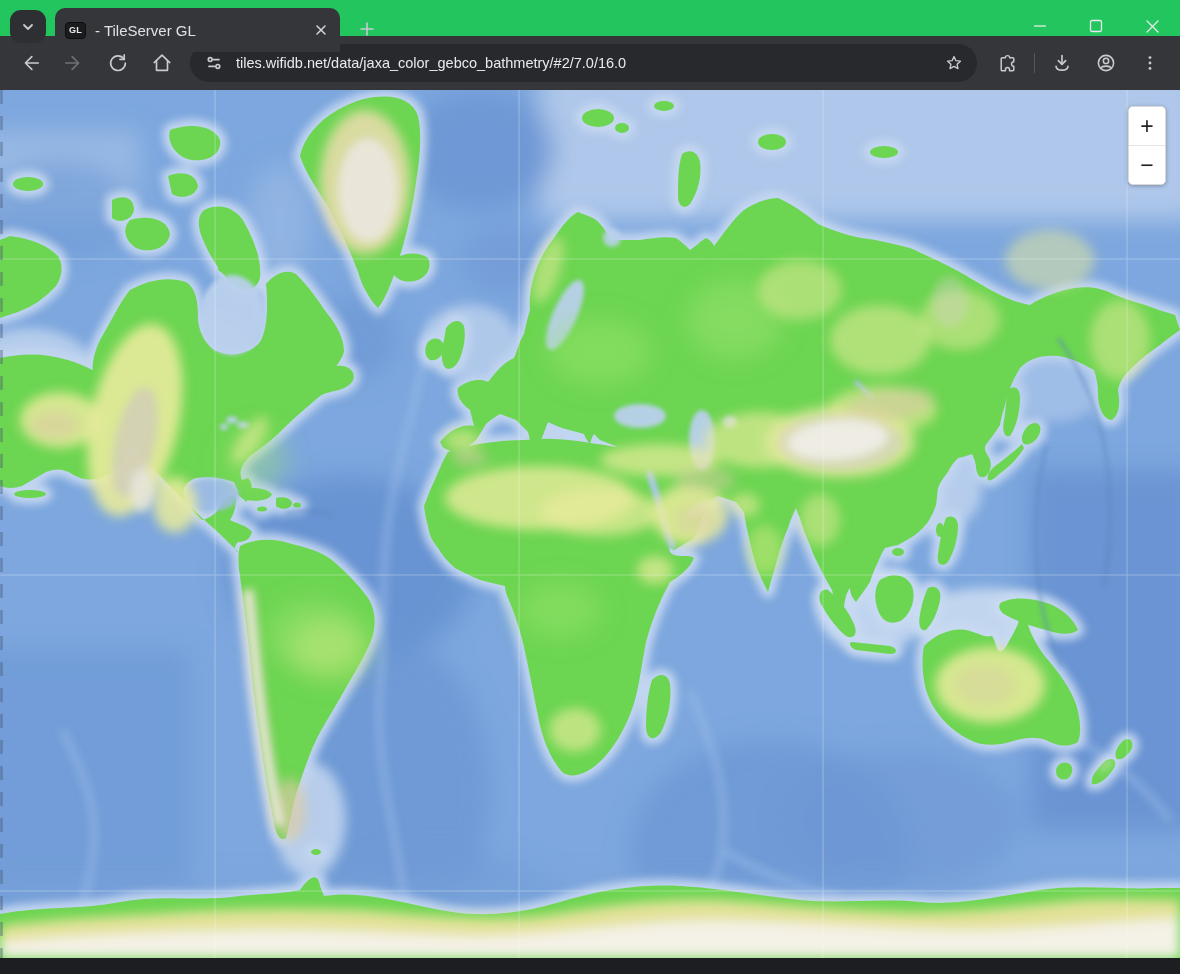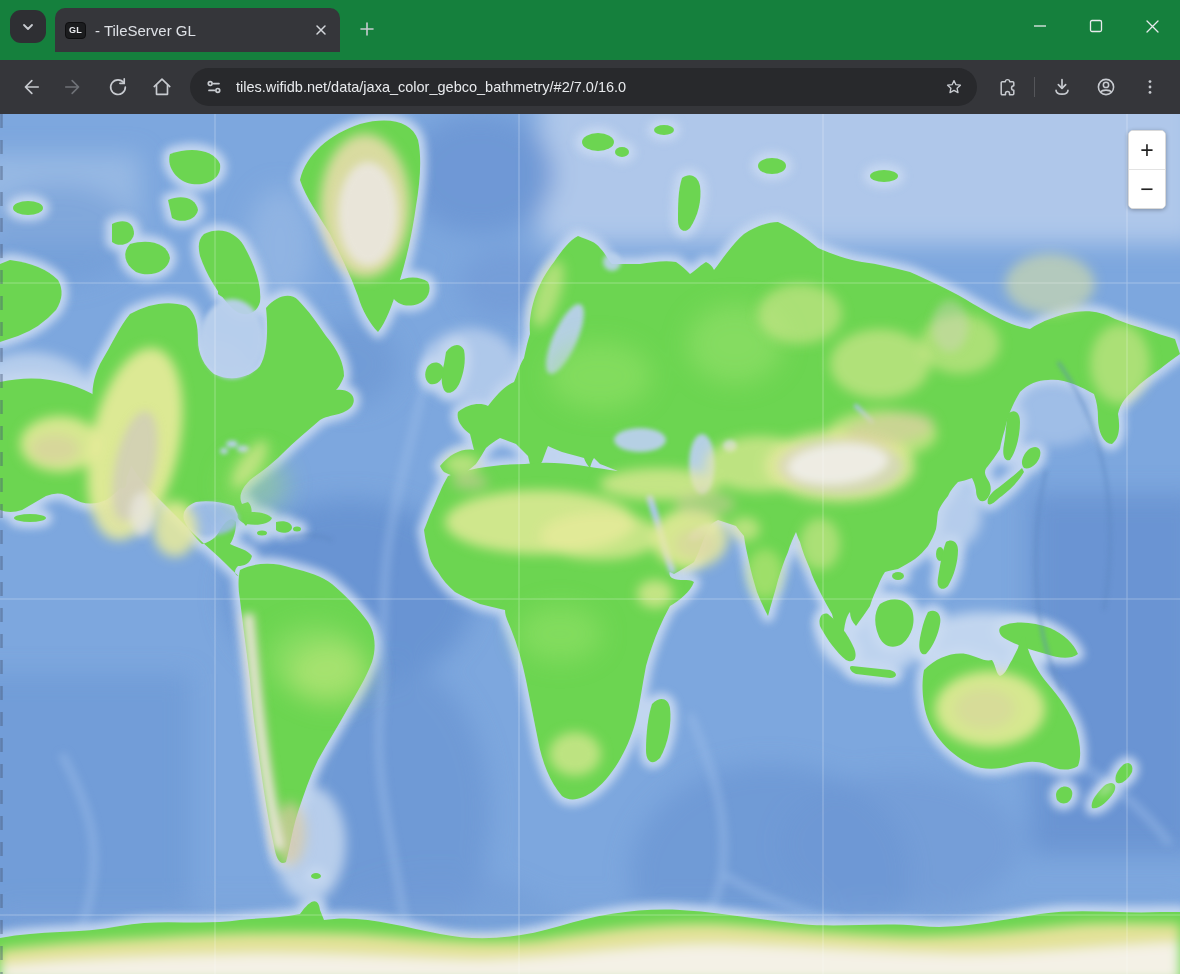--- a/index.html
+++ b/index.html
@@ -1,20 +1,20 @@
 <!DOCTYPE html>
 <html><head>
 <meta charset="utf-8">
 <style>
   html,body{margin:0;padding:0;background:#000;}
   *{box-sizing:border-box;}
   .browser{width:1180px;height:974px;position:relative;overflow:hidden;background:#1d1e21;
     font-family:"Liberation Sans","DejaVu Sans",sans-serif;}
   
-  .tabstrip{height:60px;background:#15803d;position:relative;}
+  .tabstrip{height:36px;background:#22c55e;position:relative;}
   .tab-search{position:absolute;left:10px;top:10px;width:36px;height:33px;border-radius:11px;
     background:#2e2f33;display:flex;align-items:center;justify-content:center;cursor:pointer;}
   .tab{position:absolute;left:55px;top:8px;width:285px;height:44px;background:#35363a;
     border-radius:10px 10px 0 0;display:flex;align-items:center;padding:0 10px;cursor:pointer;}
   .favicon{width:21px;height:17px;background:#1b1c1e;border:1px solid #0e0e10;border-radius:4px;
     color:#e9eaee;font-size:9px;font-weight:bold;display:flex;align-items:center;justify-content:center;
     letter-spacing:.3px;flex:0 0 auto;}
   .tab-title{color:#dee1e6;font-size:15px;margin-left:9px;flex:1 1 auto;white-space:nowrap;
     overflow:hidden;}
   .tab-close{width:18px;height:18px;border-radius:50%;display:flex;align-items:center;

